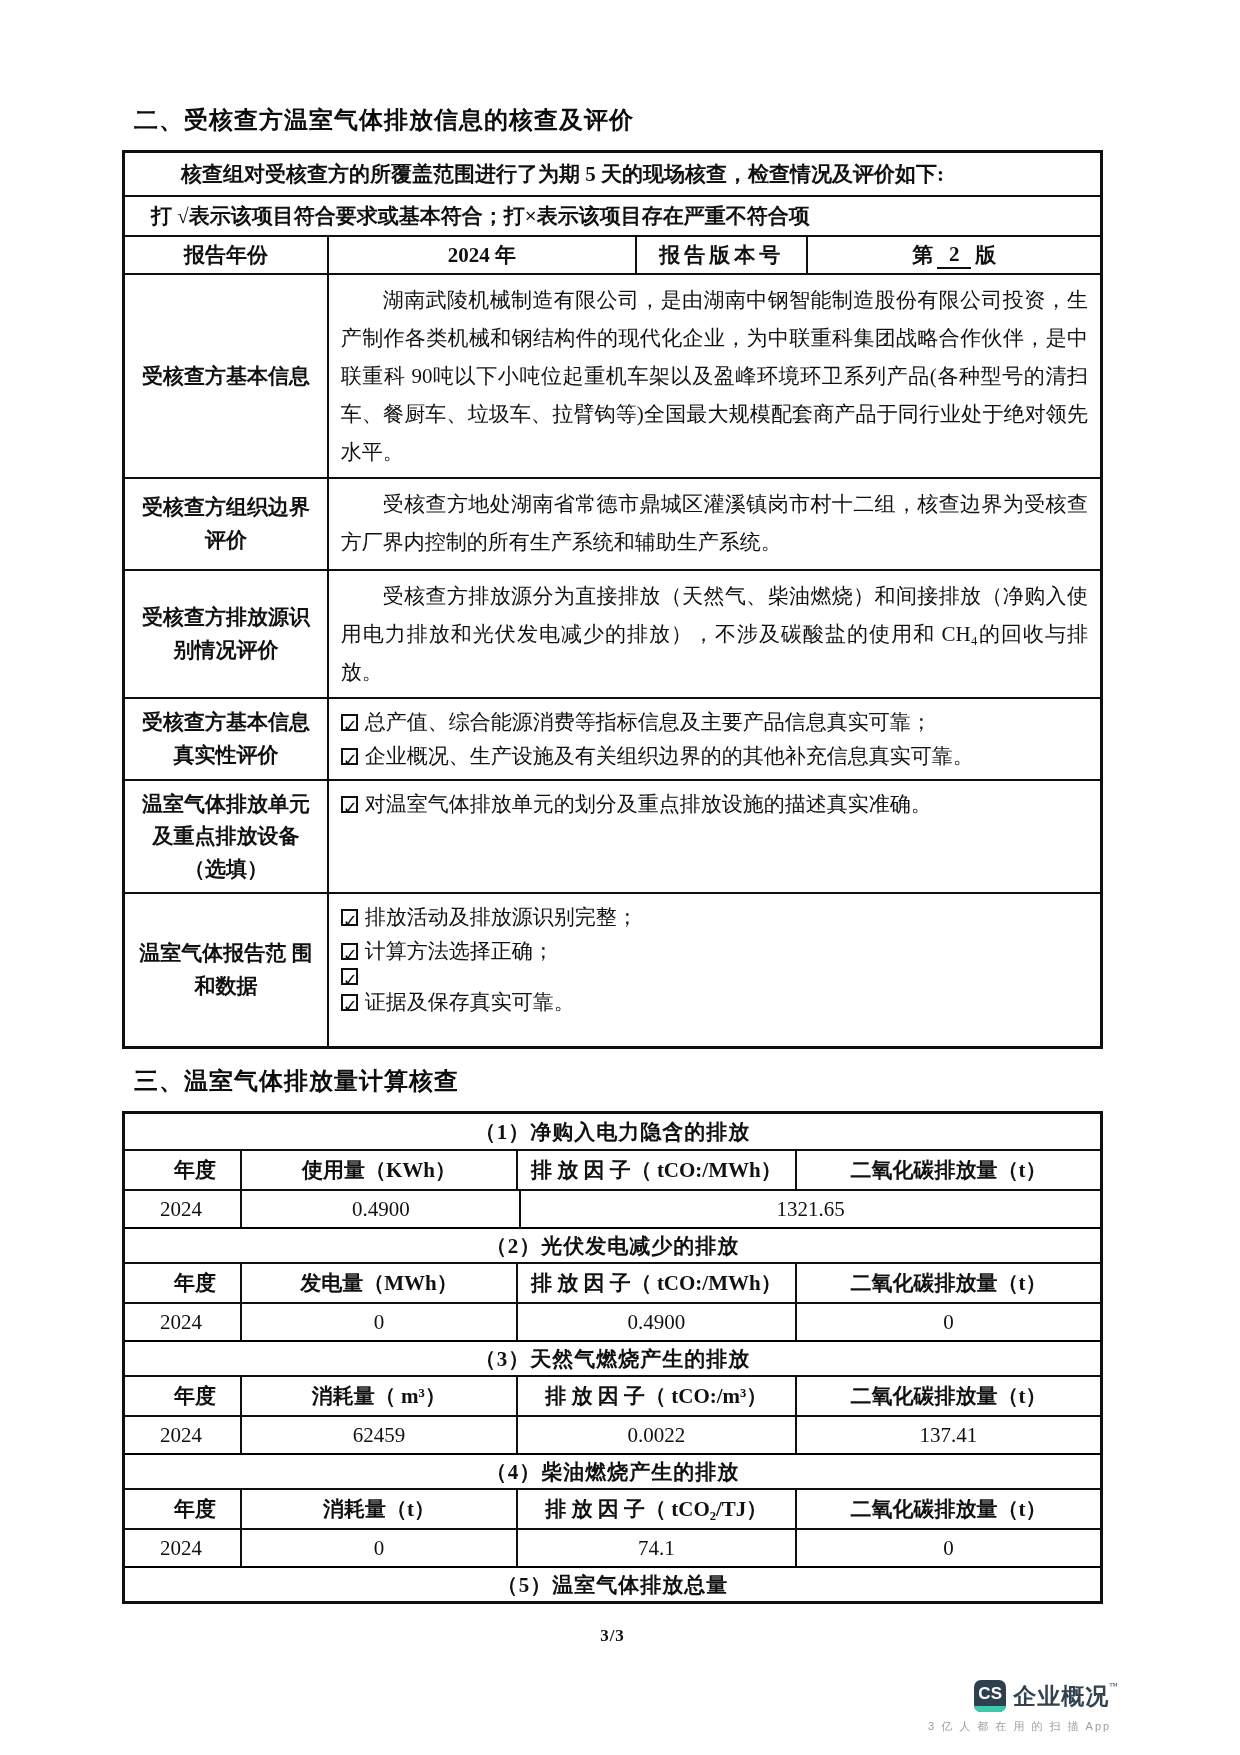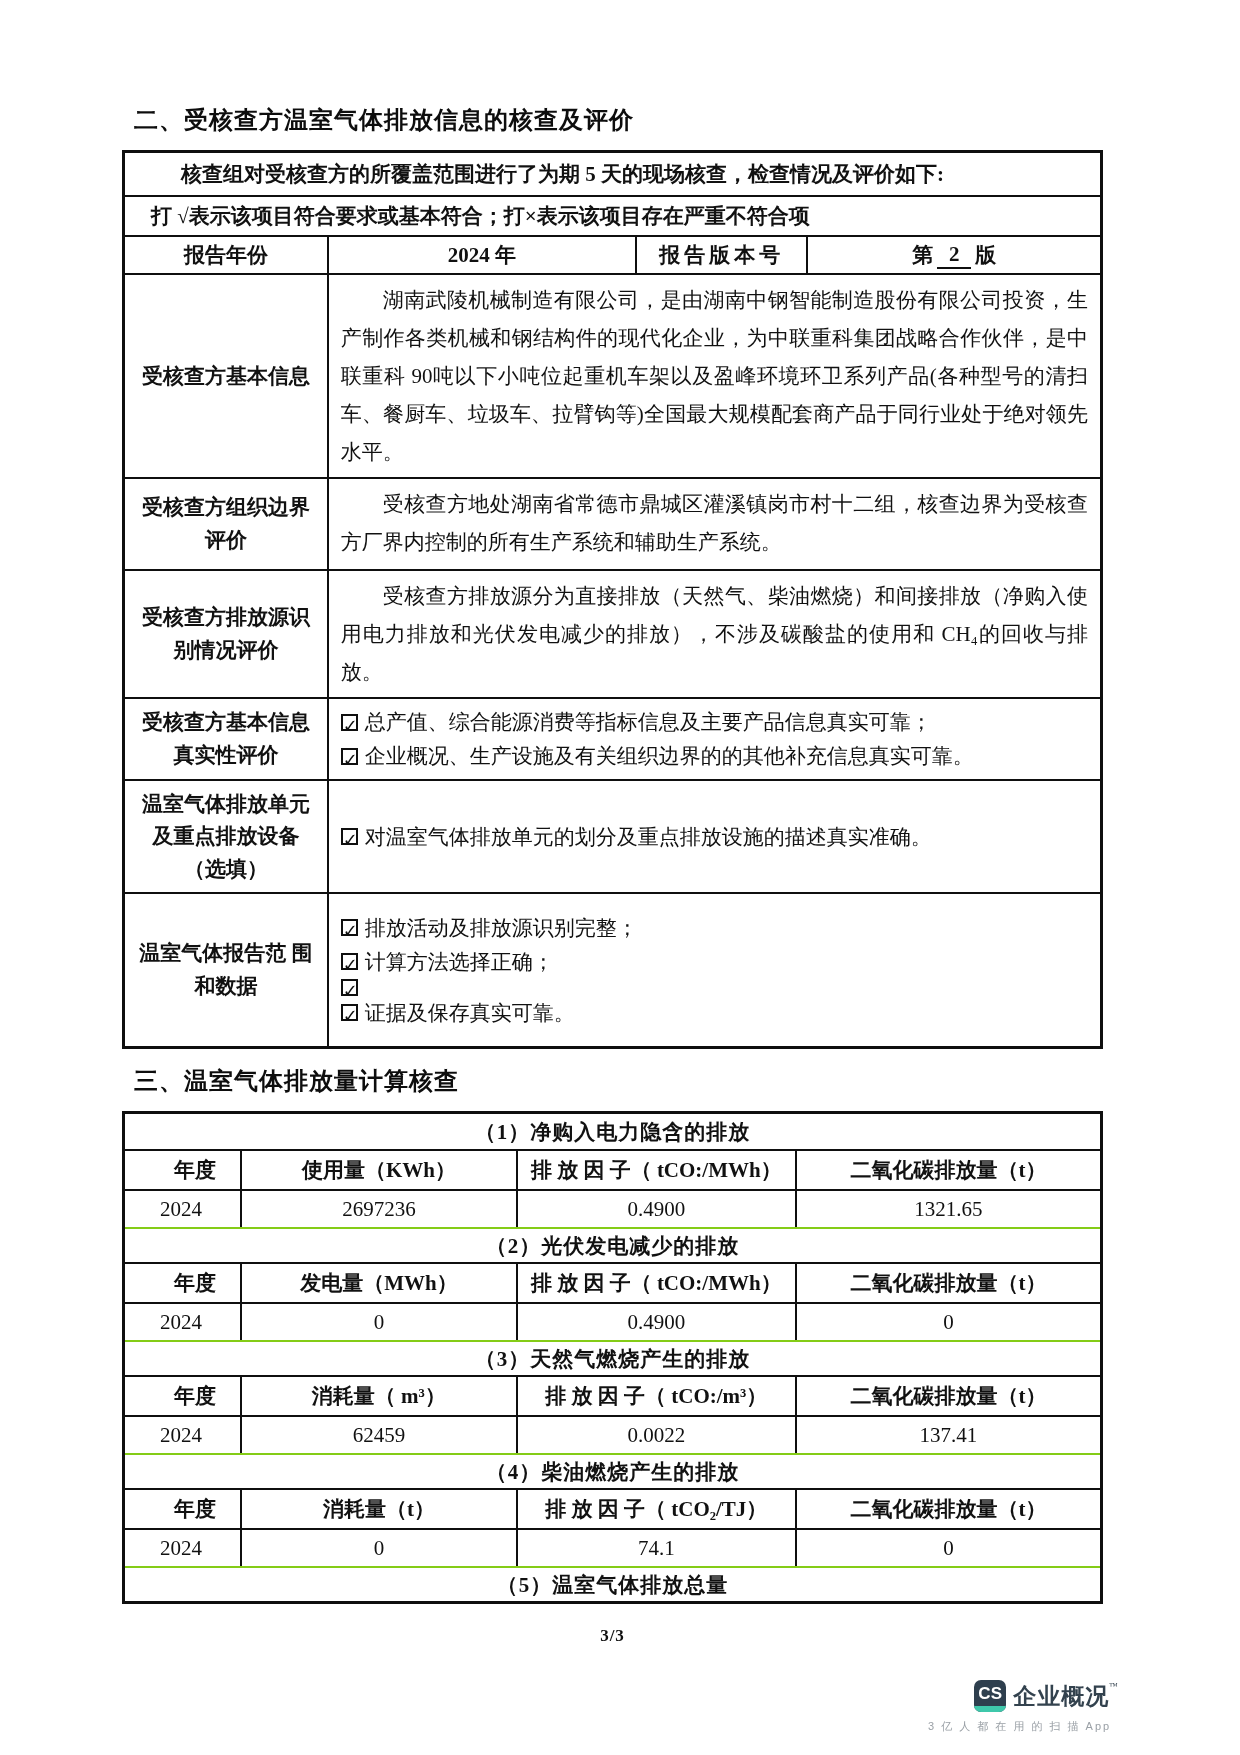--- a/index.html
+++ b/index.html
@@ -25,21 +25,21 @@
   .h190 { min-height:190px; } .h92 { min-height:92px; } .h100 { min-height:100px; }
   .h78 { min-height:78px; } .h113 { min-height:113px; } .h154 { min-height:154px; }
   .indent2 { text-indent:2em; }
   .t1 .label-cell {
     flex:0 0 20.9%; display:flex; align-items:center; justify-content:center;
     text-align:center; font-size:21px; font-weight:bold; padding:4px 10px;
     border-right:2px solid #0f0f0f; line-height:1.55;
   }
   .t1 .body-cell { flex:1; padding:6px 12px; font-size:21px; line-height:38px; }
   .t1 .body-cell.para { text-align:justify; text-indent:2em; font-weight:500; }
-  .t1 .check-list { display:flex; flex-direction:column; justify-content:center; }
+  .t1 .check-list { display:flex; flex-direction:column; }
   .check-line { display:flex; align-items:center; gap:7px; line-height:34px; font-weight:500; }
   .cb {
     position:relative; display:inline-block; width:17px; height:17px;
     border:2.5px solid #0f0f0f; flex:0 0 auto;
   }
   .cb::after {
     content:"\2713"; position:absolute; left:0px; top:-7px;
     font-size:18px; font-weight:bold; color:#0f0f0f;
     font-family:"DejaVu Sans", sans-serif;
   }
@@ -47,21 +47,21 @@
   .t1 .c-yearlab { flex:0 0 20.9%; border-right:2px solid #0f0f0f; }
   .t1 .c-yearval { flex:0 0 31.6%; border-right:2px solid #0f0f0f; }
   .t1 .c-verlab  { flex:0 0 17.6%; border-right:2px solid #0f0f0f; letter-spacing:4px; }
   .t1 .c-verval  { flex:1; }
   .cell-center { display:flex; align-items:center; justify-content:center; font-size:21px; font-weight:bold; }
   .ver-num { display:inline-block; min-width:34px; text-align:center; border-bottom:2px solid #0f0f0f; margin:0 4px; }
 
   
   .t2 { border:3px solid #0f0f0f; width:100%; }
   .t2-caption {
-    border-top:2px solid #84cc16; min-height:35px; display:flex; align-items:center;
+    border-top:2px solid #000000; min-height:35px; display:flex; align-items:center;
     justify-content:center; font-size:21px; font-weight:bold; letter-spacing:1px;
   }
   .t2 > div:first-child { border-top:none; }
   .t2-grid { display:flex; border-top:2px solid #0f0f0f;padding-left:25px; }
   .t2-grid .c { display:flex; align-items:center; justify-content:center;
     font-size:21px; padding:2px 6px; min-height:38px; border-right:2px solid #0f0f0f; text-align:center; }
   .t2-grid .c:last-child { border-right:none; }
   .t2-grid .c1 { flex:0 0 9.7%; } .t2-grid .c2 { flex:0 0 29.0%; }
   .t2-grid .c3 { flex:0 0 29.4%; } .t2-grid .c4 { flex:1; }
   .t2-grid.hdr .c { font-weight:bold; min-height:38px; }
@@ -177,21 +177,20 @@
 
       <div class="t2-caption">（1）净购入电力隐含的排放</div>
       <div class="t2-grid hdr">
         <div class="c c1">年度</div>
         <div class="c c2">使用量（KWh）</div>
         <div class="c c3">排 放 因 子（ tCO:/MWh）</div>
         <div class="c c4">二氧化碳排放量（t）</div>
       </div>
       <div class="t2-grid dat">
         <div class="c c1">2024</div>
-        <div class="c c2">2697236</div>
         <div class="c c3">0.4900</div>
         <div class="c c4">1321.65</div>
       </div>
 
       <div class="t2-caption">（2）光伏发电减少的排放</div>
       <div class="t2-grid hdr">
         <div class="c c1">年度</div>
         <div class="c c2">发电量（MWh）</div>
         <div class="c c3">排 放 因 子（ tCO:/MWh）</div>
         <div class="c c4">二氧化碳排放量（t）</div>

